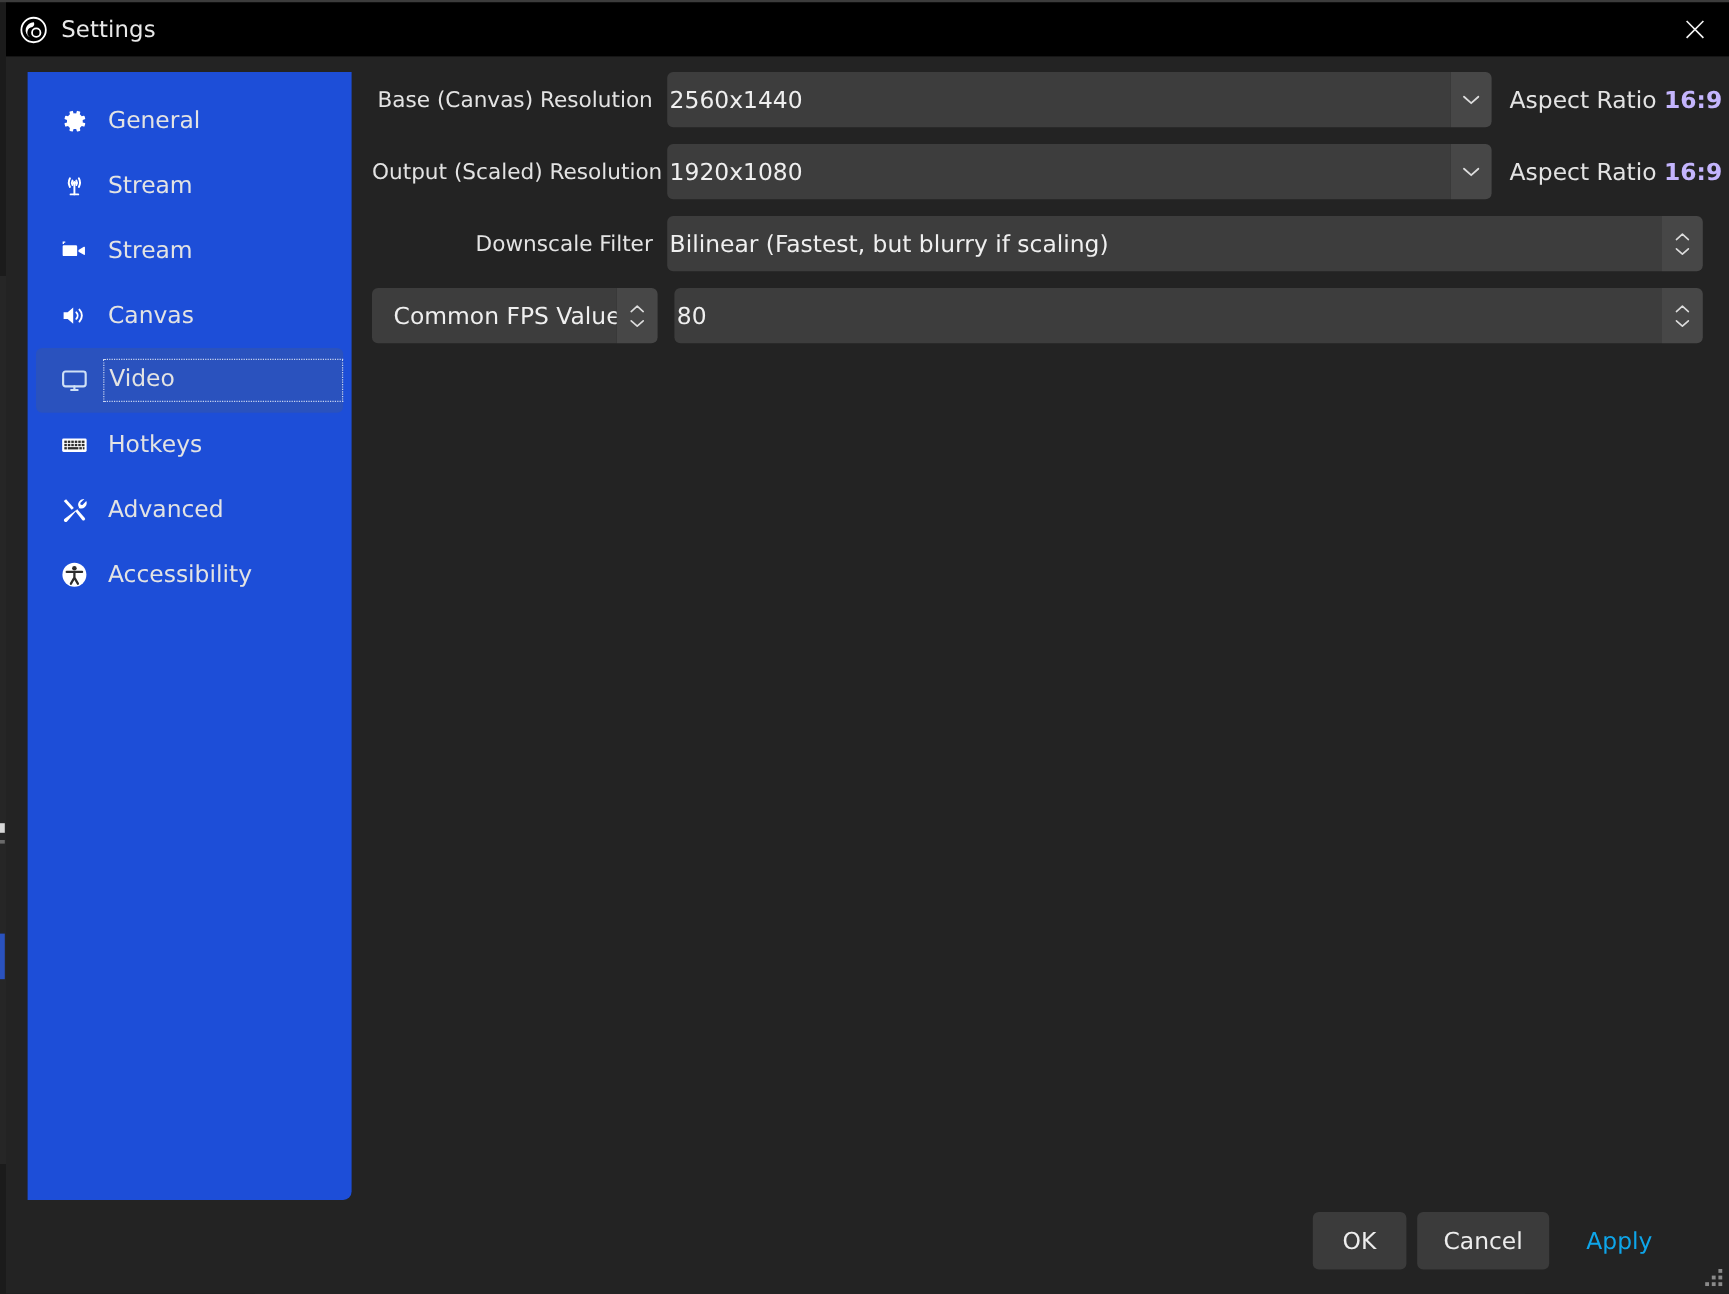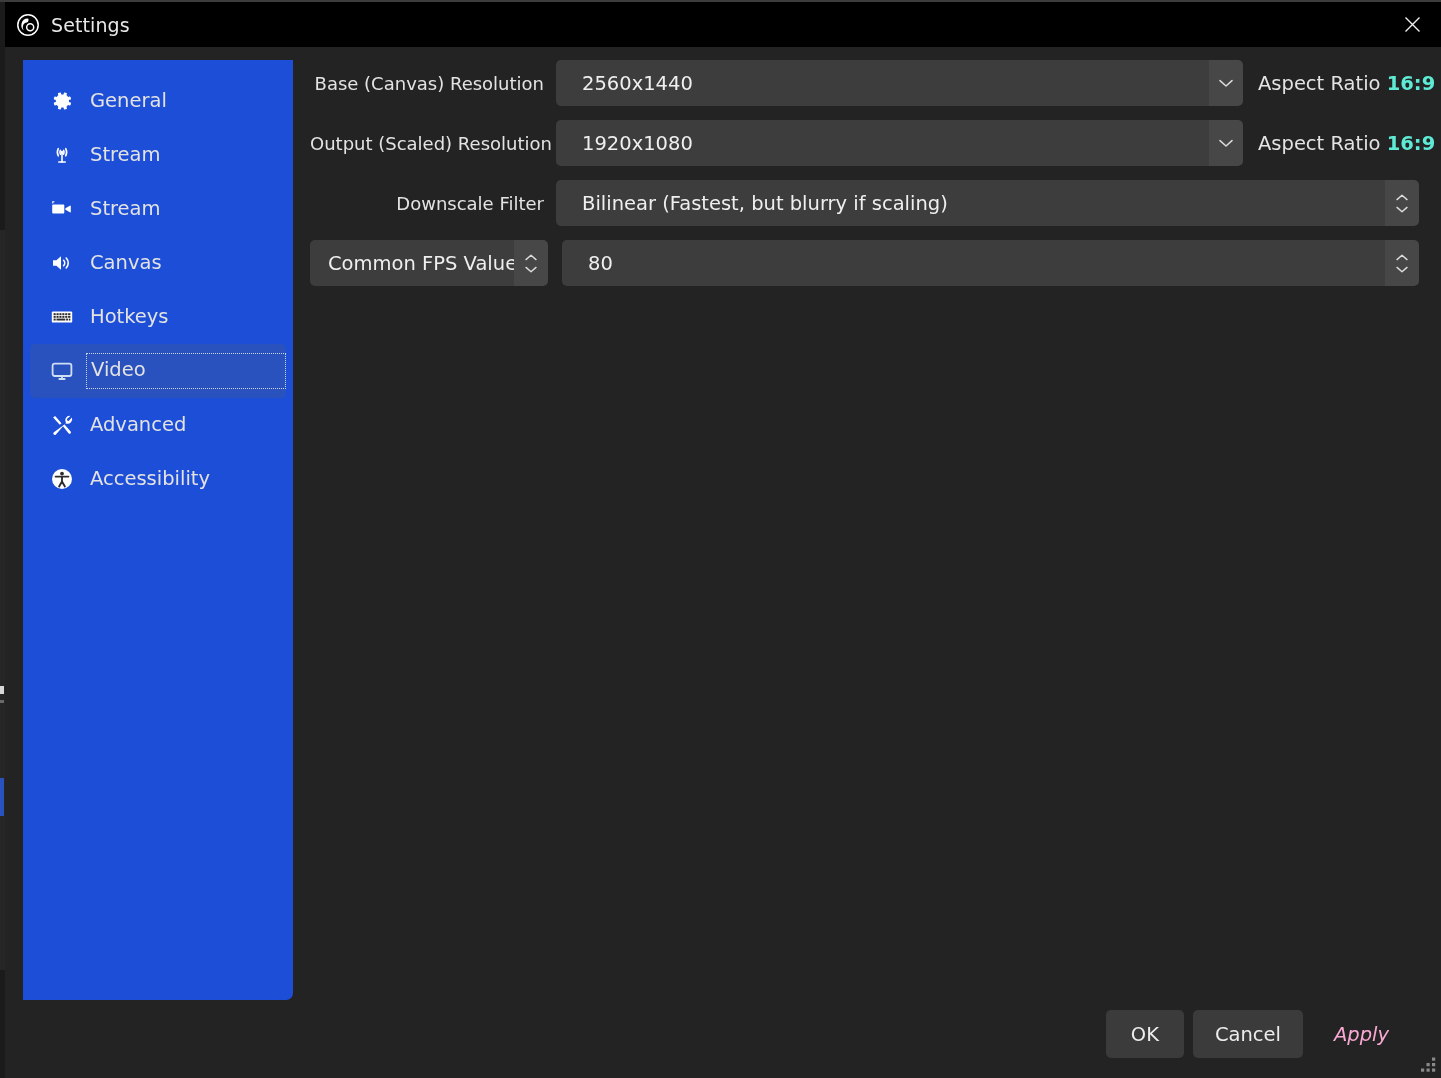--- a/index.html
+++ b/index.html
@@ -172,21 +172,21 @@
     align-items: stretch;
     height: 46px;
     min-width: 0;
   }
   .field {
     flex: 1;
     background: #3d3d3d;
     border-radius: 5px 0 0 5px;
     display: flex;
     align-items: center;
-    padding-left: 26px;
+    padding-left: 2px;
     color: #efefef;
     font-size: 19.5px;
     min-width: 0;
     white-space: nowrap;
     overflow: hidden;
     cursor: text;
   }
   .drop-btn {
     width: 34px;
     background: #474747;
@@ -210,40 +210,40 @@
     gap: 5px;
   }
   .aspect {
     width: 176px;
     flex: none;
     color: #e3e3e3;
     font-size: 19.5px;
     padding-left: 15px;
     white-space: nowrap;
   }
-  .aspect b { font-weight: bold; color: #5eead4; }
+  .aspect b { font-weight: bold; color: #c4b5fd; }
 
   
   .fps-combo {
     width: 238px;
     flex: none;
     display: flex;
     align-items: stretch;
     height: 46px;
     margin-right: 14px;
   }
   .fps-combo .field {
     border-radius: 5px 0 0 5px;
     padding-left: 18px;
   }
 
   
   .footer {
     position: absolute;
-    right: 30px; bottom: 20px;
+    right: 42px; bottom: 20px;
     display: flex;
     align-items: flex-end;
     gap: 9px;
   }
   .btn {
     min-width: 78px;
     height: 48px;
     border-radius: 5px;
     background: #3b3b3b;
     color: #ededed;
@@ -251,23 +251,22 @@
     display: flex;
     align-items: center;
     justify-content: center;
     padding: 0 22px;
     cursor: pointer;
     border: none;
     font-family: inherit;
   }
   .btn.disabled {
     background: transparent;
-    color: #f9a8d4;
+    color: #0ea5e9;
     cursor: default;
-    font-style: italic;
   }
   .resize-grip {
     position: absolute;
     right: 4px; bottom: 4px;
     width: 18px; height: 18px;
     cursor: nwse-resize;
   }
 </style>
 </head>
 <body>
@@ -341,20 +340,31 @@
 
       <div class="nav-item">
         <span class="nav-icon">
           <svg width="24" height="24" viewBox="0 0 24 24">
             <path d="M3 9.2h3.4L11 5.2v13.6l-4.6-4H3z" fill="#ffffff"></path>
             <path d="M13.6 9.3a3.9 3.9 0 0 1 0 5.4" fill="none" stroke="#ffffff" stroke-width="1.6" stroke-linecap="round"></path>
             <path d="M16.2 7a7.2 7.2 0 0 1 0 10" fill="none" stroke="#ffffff" stroke-width="1.6" stroke-linecap="round"></path>
           </svg>
         </span>
         <span class="nav-label">Canvas</span>
+      </div>
+
+      <div class="nav-item selected">
+        <span class="nav-icon">
+          <svg width="24" height="24" viewBox="0 0 24 24" fill="none" stroke="#cfe0f5" stroke-width="1.8">
+            <rect x="2.6" y="4.6" width="18.8" height="12.4" rx="2"></rect>
+            <path d="M9.3 20h5.4" stroke-linecap="round"></path>
+            <path d="M12 17v3" stroke-linecap="round"></path>
+          </svg>
+        </span>
+        <span class="nav-label">Video</span>
       </div>
 
       <div class="nav-item">
         <span class="nav-icon">
           <svg width="24" height="24" viewBox="0 0 24 24" fill="#ffffff">
             <rect x="1.8" y="6.4" width="20.4" height="11.2" rx="1.2"></rect>
             <g fill="#2d2d2d">
               <rect x="3.6" y="8.2" width="2.1" height="1.9"></rect>
               <rect x="6.5" y="8.2" width="2.1" height="1.9"></rect>
               <rect x="9.4" y="8.2" width="2.1" height="1.9"></rect>
@@ -370,31 +380,20 @@
               <rect x="3.6" y="13.6" width="2.1" height="1.9"></rect>
               <rect x="6.5" y="13.6" width="8.8" height="1.9"></rect>
               <rect x="16.1" y="13.6" width="2.1" height="1.9"></rect>
               <rect x="19" y="13.6" width="1.4" height="1.9"></rect>
             </g>
           </svg>
         </span>
         <span class="nav-label">Hotkeys</span>
       </div>
 
-      <div class="nav-item selected">
-        <span class="nav-icon">
-          <svg width="24" height="24" viewBox="0 0 24 24" fill="none" stroke="#cfe0f5" stroke-width="1.8">
-            <rect x="2.6" y="4.6" width="18.8" height="12.4" rx="2"></rect>
-            <path d="M9.3 20h5.4" stroke-linecap="round"></path>
-            <path d="M12 17v3" stroke-linecap="round"></path>
-          </svg>
-        </span>
-        <span class="nav-label">Video</span>
-      </div>
-
       <div class="nav-item">
         <span class="nav-icon">
           <svg width="24" height="24" viewBox="0 0 24 24" fill="#ffffff">
             <path d="M3.1 4.4l2-1.3 6.4 7.2-1.7 1.5z"></path>
             <path d="M12.8 13.1l1.7-1.5 6.2 7a1.4 1.4 0 0 1-2 1.9z"></path>
             <path d="M20.3 2.9l-3.4 3.2.3 1.5 1.5.3 3.2-3.4a4.6 4.6 0 0 1-6.1 5.9L3.6 19.6a1.5 1.5 0 0 0 2.1 2.1L15.9 10a4.6 4.6 0 0 1 4.4-7.1z"></path>
           </svg>
         </span>
         <span class="nav-label">Advanced</span>
       </div>

